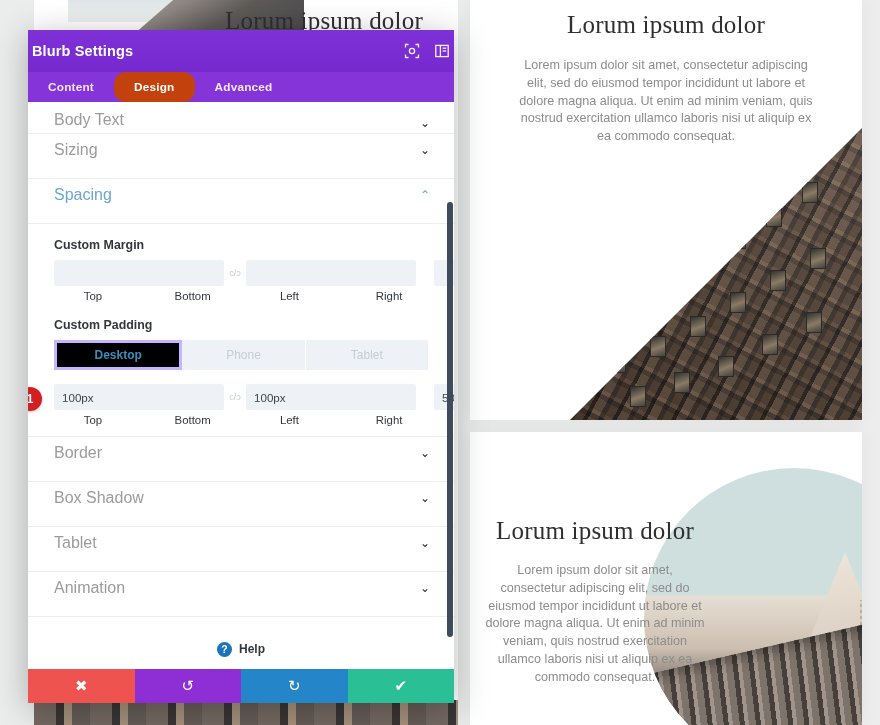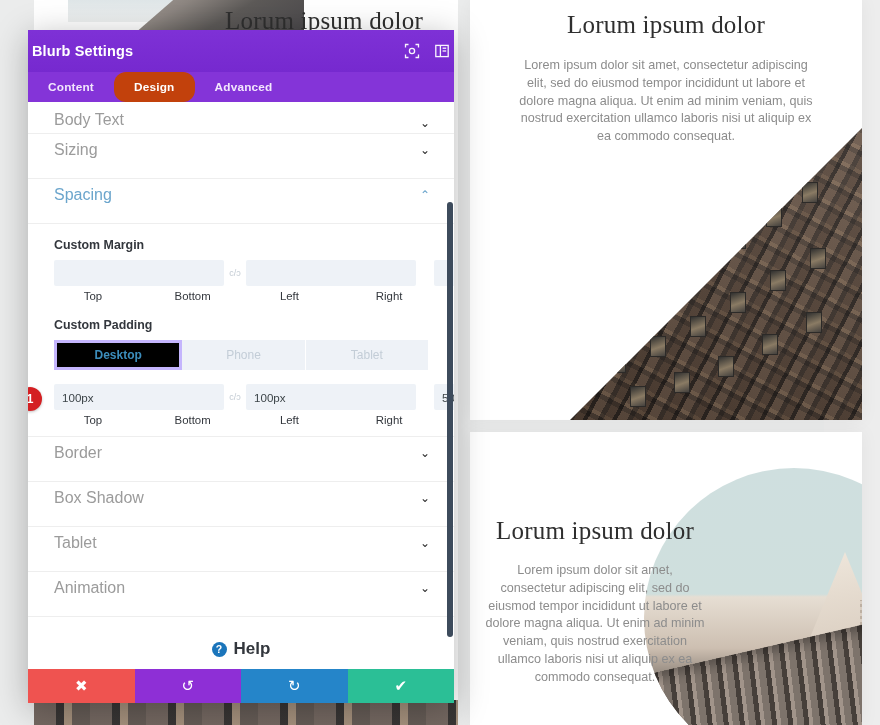--- a/index.html
+++ b/index.html
@@ -226,21 +226,21 @@
 
   .help-row {
     height: 64px; display: flex; align-items: center; justify-content: center;
     gap: 7px;
   }
   .help-icon {
     width: 15px; height: 15px; border-radius: 50%; background: #1b75bb;
     color: #fff; font-size: 10.5px; font-weight: bold;
     display: flex; align-items: center; justify-content: center;
   }
-  .help-label { font-size: 17px; color: #33373d; font-weight: bold; }
+  .help-label { font-size: 12px; color: #33373d; font-weight: bold; }
 
   .modal-footer { display: flex; height: 34px; flex: 0 0 auto; }
   .fbtn {
     flex: 1 1 0; display: flex; align-items: center; justify-content: center;
     color: #fff; cursor: pointer; font-size: 15px;
   }
   .fbtn.cancel { background: #ef5350; }
   .fbtn.undo   { background: #8e2fd6; }
   .fbtn.redo   { background: #2585c9; }
   .fbtn.save   { background: #2bbf96; }

